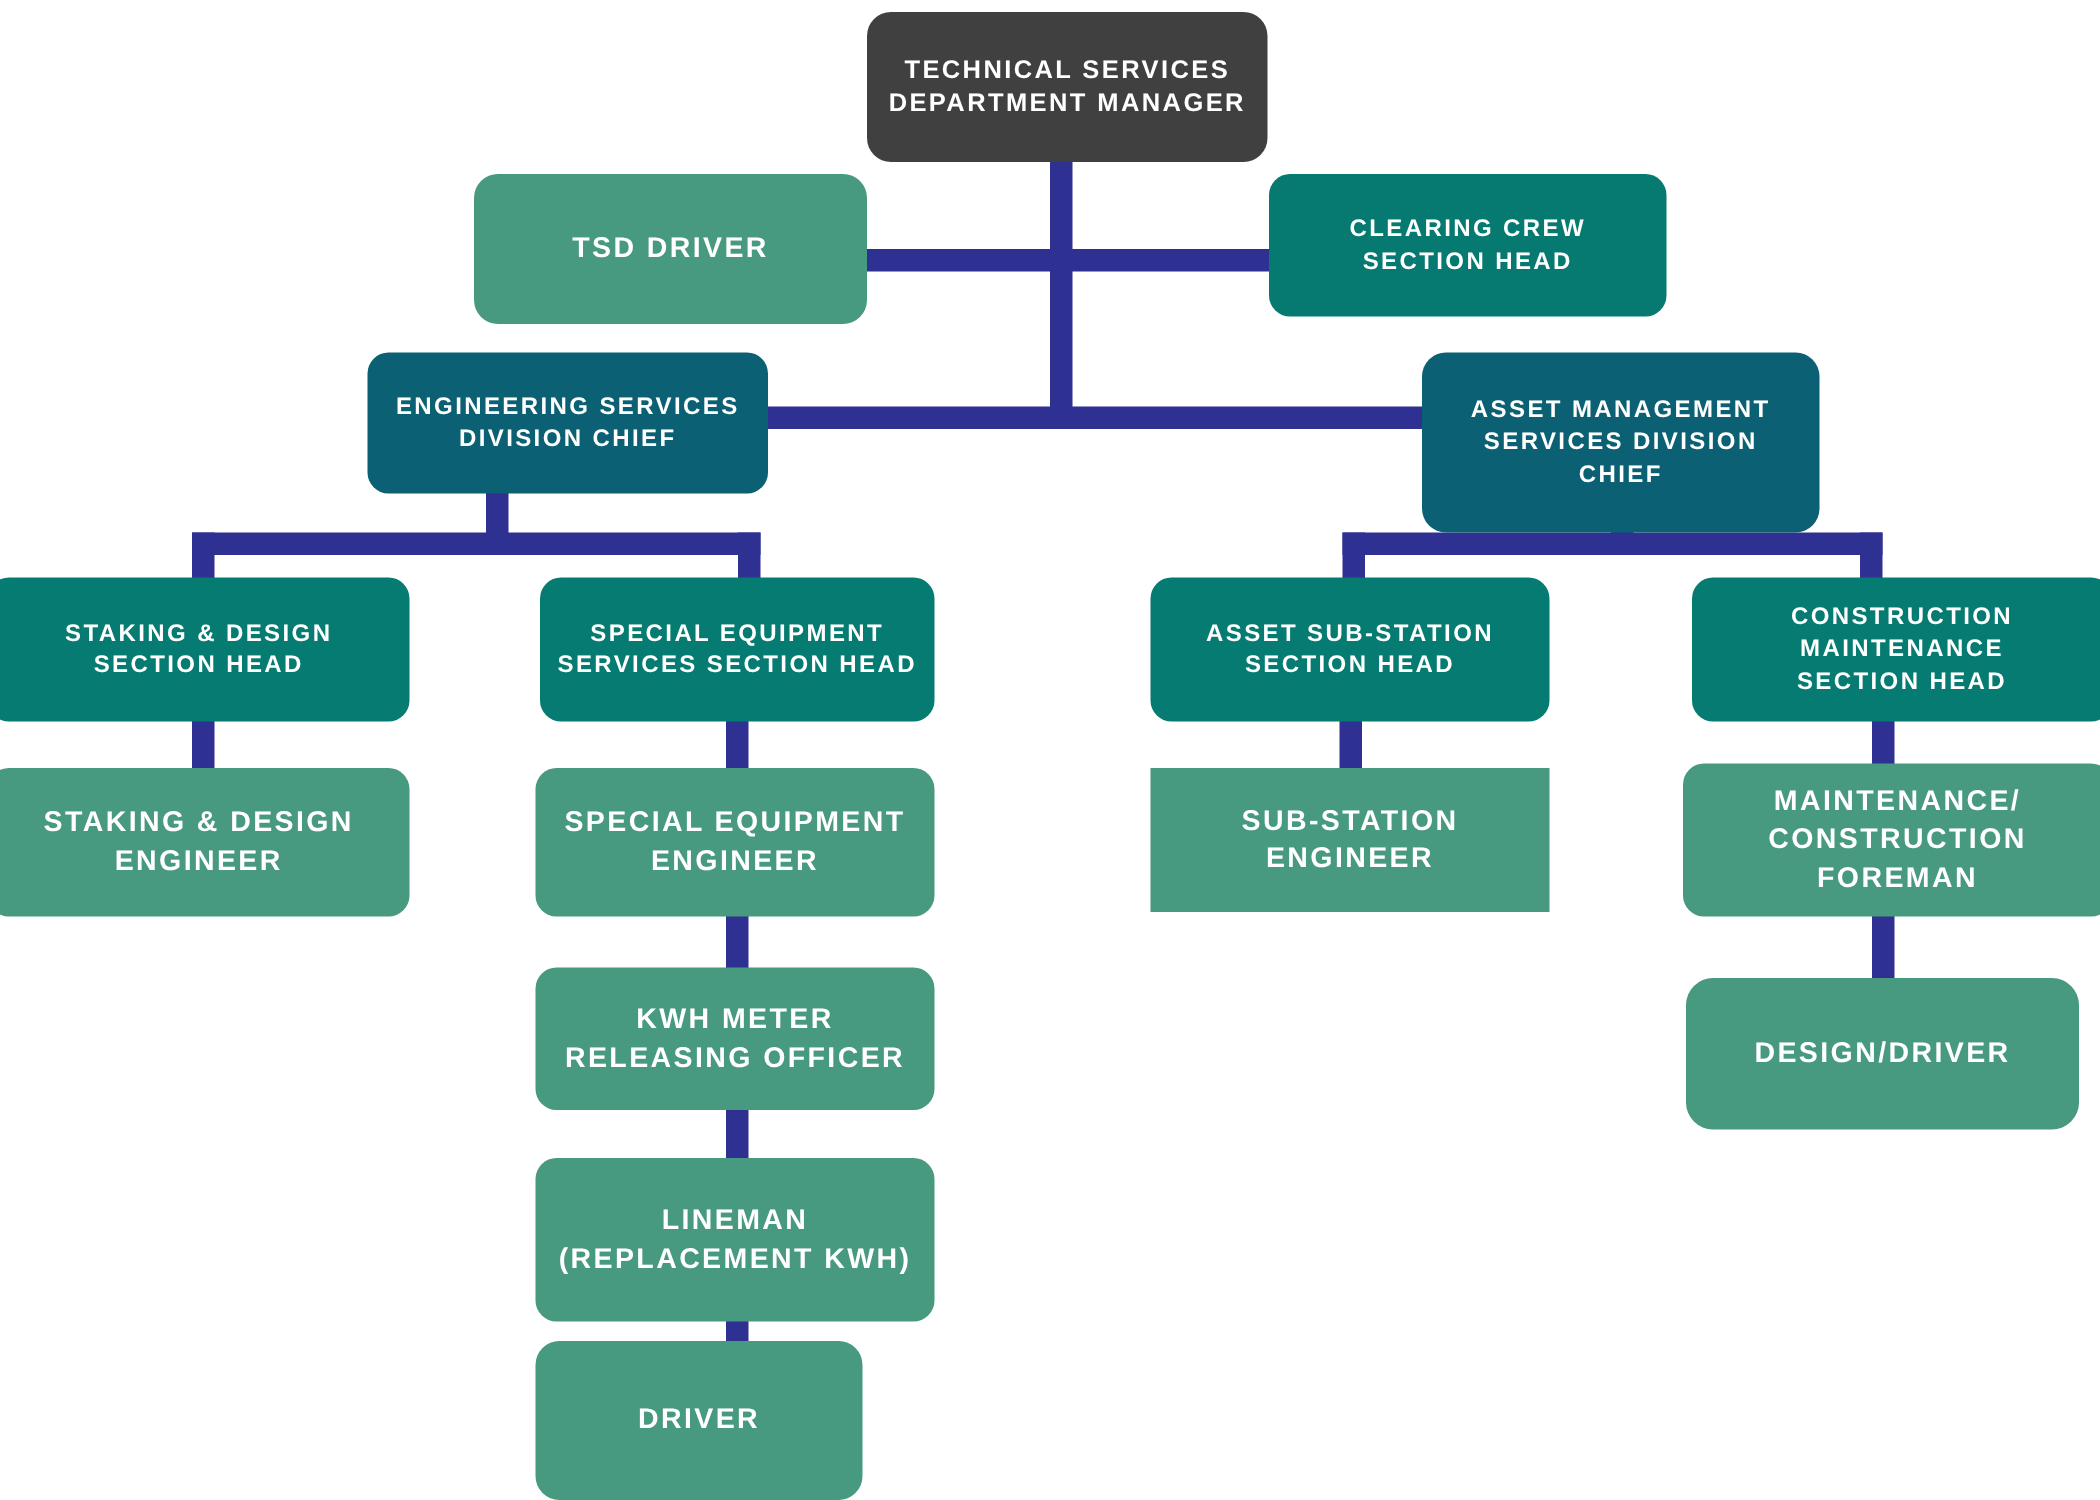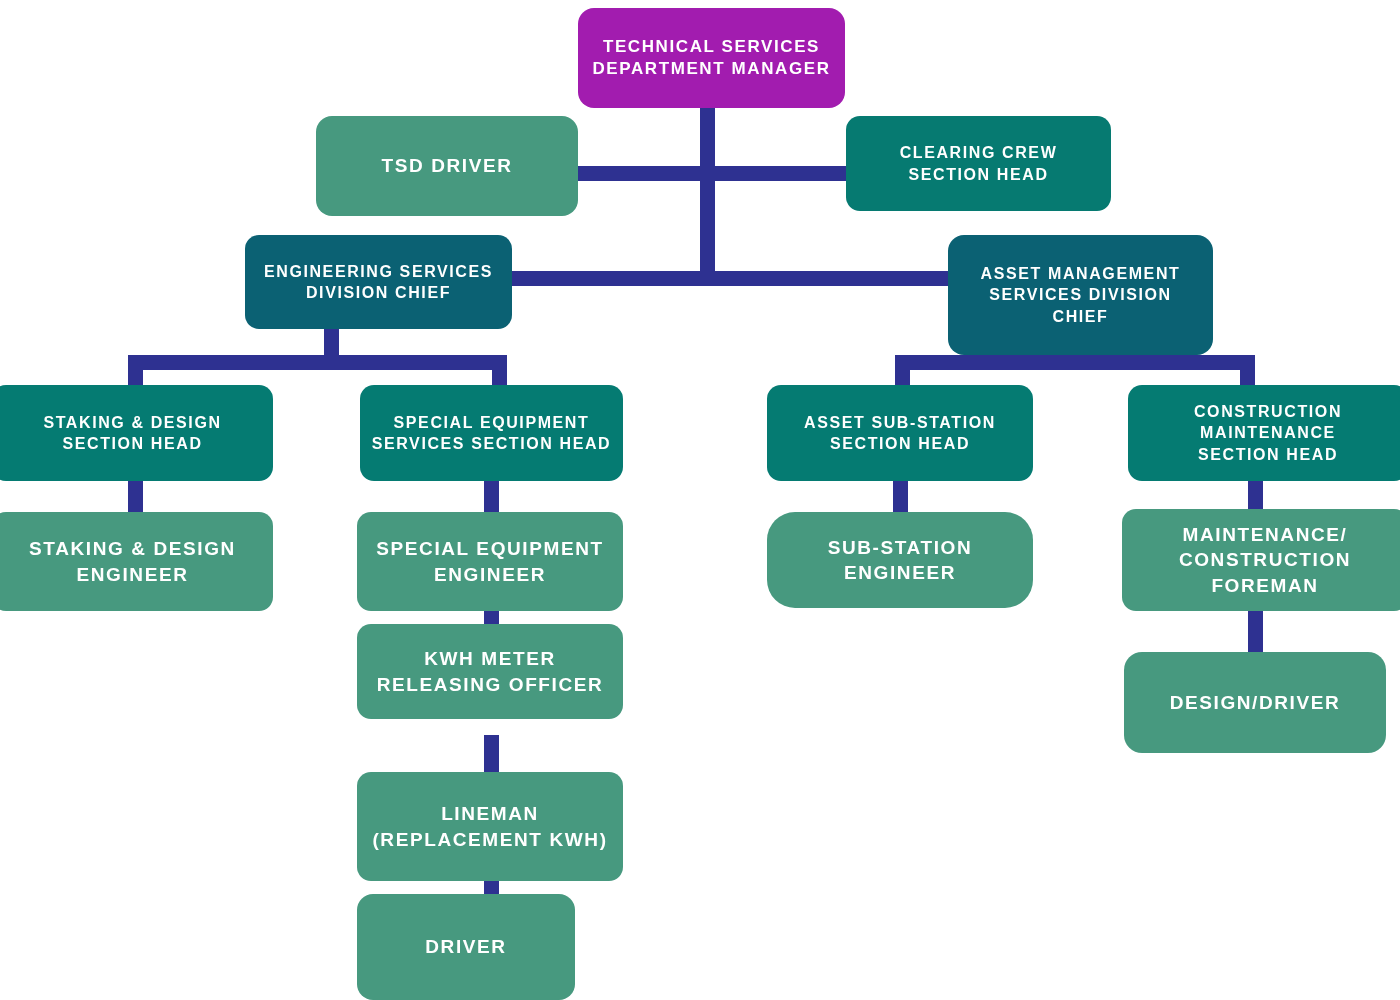--- a/index.html
+++ b/index.html
@@ -33,21 +33,21 @@
     letter-spacing: 1.6px;
     line-height: 1.32;
     border-radius: 14px;
     z-index: 2;
     padding: 4px 10px;
   }
   .node-label {
     display: block;
     white-space: pre-line;
   }
-  .lvl-top    { background: #a21caf; }
+  .lvl-top    { background: #404040; }
   .lvl-chief  { background: #0b6173; }
   .lvl-teal   { background: #067a71; }
   .lvl-head   { background: #057b72; }
   .lvl-sage   { background: #47997f; }
 </style>
 </head>
 <body>
 
 <div id="chart-root">
 
@@ -127,32 +127,32 @@
   <div class="node lvl-sage" style="left:-8px; top:512px; width:281px; height:99px; font-size:19px; border-radius:14px;">
     <span class="node-label">STAKING &amp; DESIGN
 ENGINEER</span>
   </div>
 
   <div class="node lvl-sage" style="left:357px; top:512px; width:266px; height:99px; font-size:19px; border-radius:14px;">
     <span class="node-label">SPECIAL EQUIPMENT
 ENGINEER</span>
   </div>
 
-  <div class="node lvl-sage" style="left:767px; top:512px; width:266px; height:96px; font-size:19px; border-radius:28px;">
+  <div class="node lvl-sage" style="left:767px; top:512px; width:266px; height:96px; font-size:19px; border-radius:0;">
     <span class="node-label">SUB-STATION
 ENGINEER</span>
   </div>
 
   <div class="node lvl-sage" style="left:1122px; top:509px; width:286px; height:102px; font-size:19px; border-radius:14px;">
     <span class="node-label">MAINTENANCE/
 CONSTRUCTION
 FOREMAN</span>
   </div>
 
-  <div class="node lvl-sage" style="left:357px; top:624px; width:266px; height:95px; font-size:19px; border-radius:14px;">
+  <div class="node lvl-sage" style="left:357px; top:645px; width:266px; height:95px; font-size:19px; border-radius:14px;">
     <span class="node-label">KWH METER
 RELEASING OFFICER</span>
   </div>
 
   <div class="node lvl-sage" style="left:357px; top:772px; width:266px; height:109px; font-size:19px; border-radius:14px;">
     <span class="node-label">LINEMAN
 (REPLACEMENT KWH)</span>
   </div>
 
   <div class="node lvl-sage" style="left:357px; top:894px; width:218px; height:106px; font-size:19px; border-radius:16px;">

